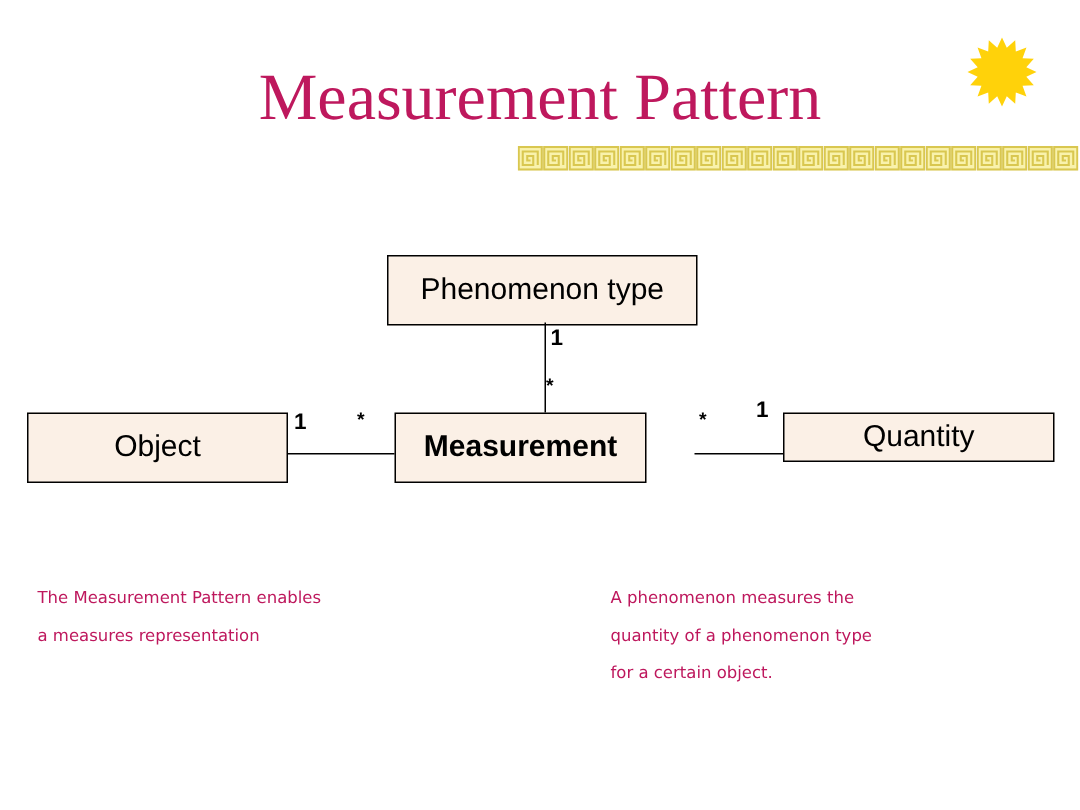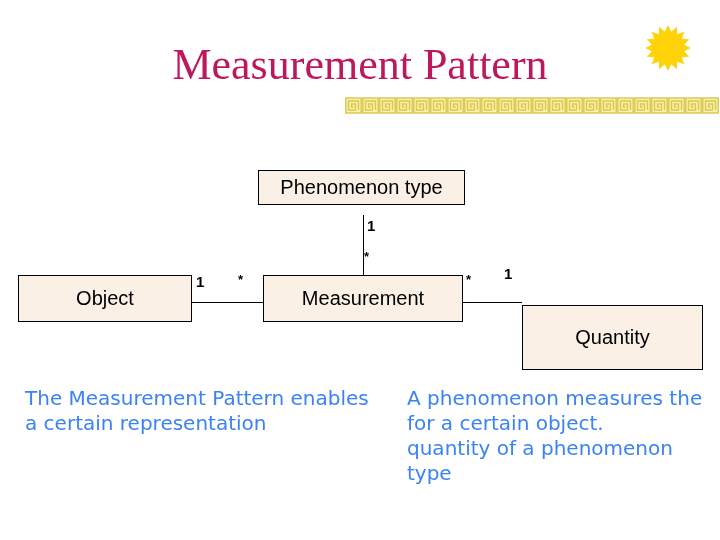--- a/index.html
+++ b/index.html
@@ -46,24 +46,24 @@
   .node {
     position: absolute;
     background: var(--box-fill, #FBF0E6);
     border: 1px solid #000;
     display: flex;
     align-items: center;
     justify-content: center;
     font-size: 20px;
     font-family: "Liberation Sans", sans-serif;
   }
-  .node-phenomenon { left: 258px; top: 170px; width: 207px; height: 35px; }
+  .node-phenomenon { left: 258px; top: 170px; width: 207px; height: 47px; }
   .node-object     { left: 18px;  top: 275px; width: 174px; height: 47px; }
-  .node-measurement{ left: 263px; top: 275px; width: 200px; height: 47px; }
-  .node-quantity   { left: 522px; top: 275px; width: 181px; height: 65px; margin-top: 30px; }
+  .node-measurement{ left: 263px; top: 275px; width: 168px; height: 47px; font-weight: bold; }
+  .node-quantity   { left: 522px; top: 275px; width: 181px; height: 33px; }
   .conn { position: absolute; background: #000; }
   .conn-vert       { left: 363px; top: 215px; width: 1px;  height: 60px; }
   .conn-obj-meas   { left: 192px; top: 302px; width: 71px; height: 1px; }
   .conn-meas-qty   { left: 463px; top: 302px; width: 59px; height: 1px; }
   .mult {
     position: absolute;
     font-family: "Liberation Sans", sans-serif;
     font-weight: bold;
     font-size: 15px;
     line-height: 15px;
@@ -72,23 +72,23 @@
   .m-top-one   { left: 367px; top: 218px; }
   .m-top-star  { left: 364px; top: 250px; }
   .m-obj-one   { left: 196px; top: 274px; }
   .m-obj-star  { left: 238px; top: 273px; }
   .m-meas-star { left: 466px; top: 273px; }
   .m-qty-one   { left: 504px; top: 266px; }
   .note {
     position: absolute;
     top: 386px;
     font-family: "DejaVu Sans", sans-serif;
-    font-size: 20px;
+    font-size: 11px;
     line-height: 25px;
-    color: #3b82f6;
+    color: #be185d;
   }
   .note-left  { left: 25px; }
   .note-right { left: 407px; }
   .note span { display: block; }
 </style>
 </head>
 <body>
 
 <div class="slide">
 
@@ -210,21 +210,21 @@
 
   <span class="mult m-top-one">1</span>
   <span class="mult mult-star m-top-star">*</span>
   <span class="mult m-obj-one">1</span>
   <span class="mult mult-star m-obj-star">*</span>
   <span class="mult mult-star m-meas-star">*</span>
   <span class="mult m-qty-one">1</span>
 
   <div class="note note-left">
     <span>The Measurement Pattern enables</span>
-    <span>a certain representation</span>
+    <span>a measures representation</span>
   </div>
   <div class="note note-right">
     <span>A phenomenon measures the</span>
+    <span>quantity of a phenomenon type</span>
     <span>for a certain object.</span>
-    <span>quantity of a phenomenon type</span>
   </div>
 
 </div>
 
 </body></html>

